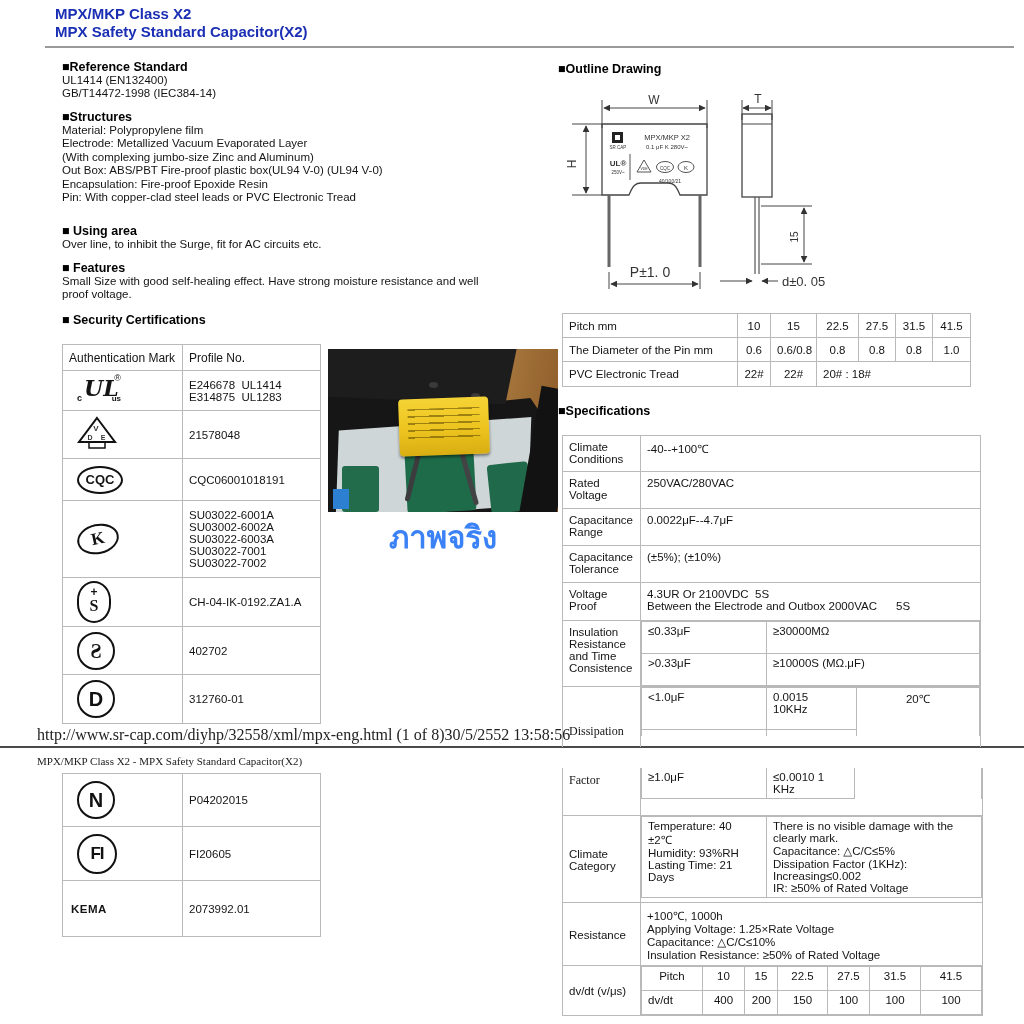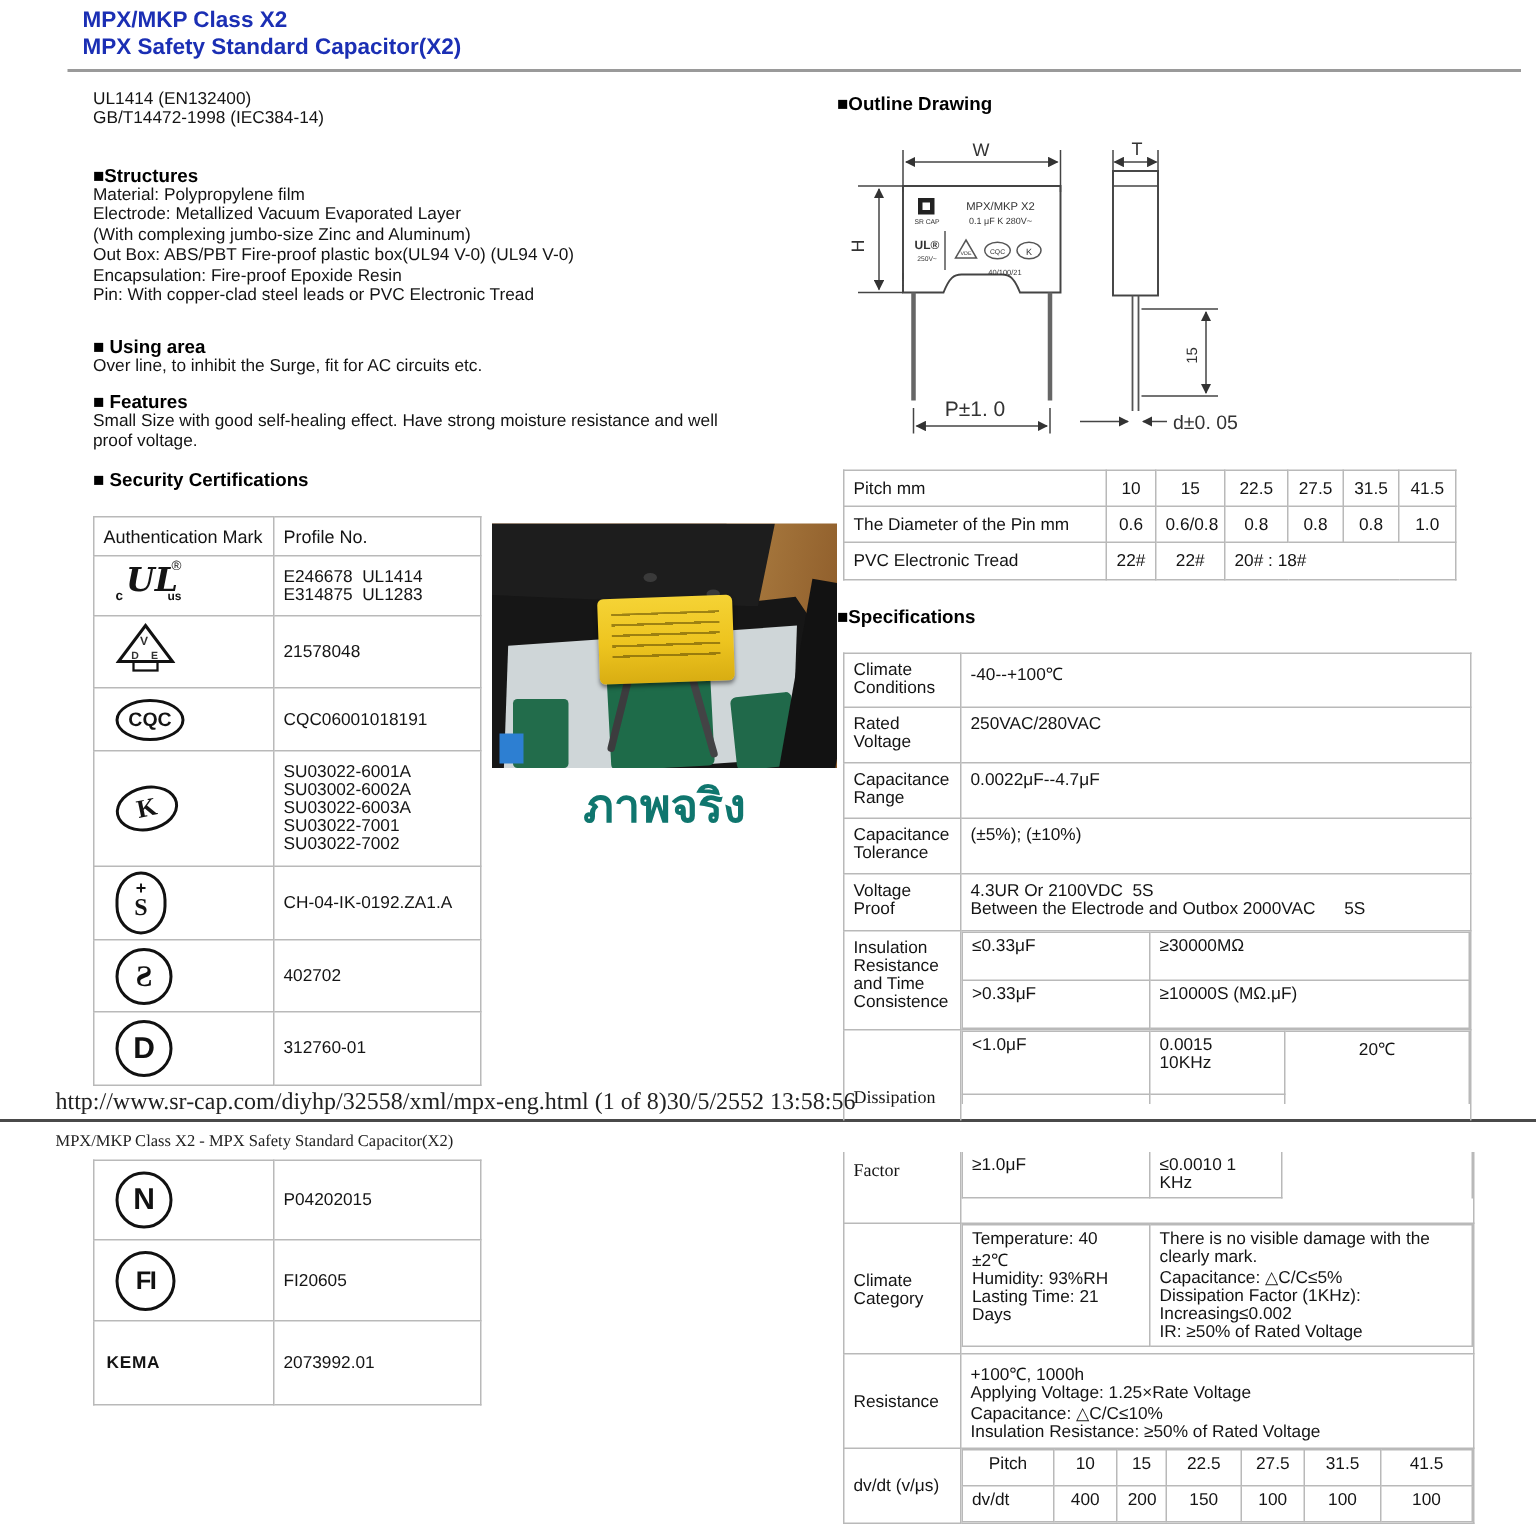--- a/index.html
+++ b/index.html
@@ -65,37 +65,38 @@
   .ph-cap-lines{position:absolute;left:10%;top:18%;width:80%;height:60%;
       background:repeating-linear-gradient(180deg,rgba(90,70,0,.55) 0 1.5px,transparent 1.5px 7px);}
   .ph-lead-l{position:absolute;left:36%;top:60%;width:5px;height:34%;background:#3c3c3e;border-radius:3px;
       transform:rotate(14deg);}
   .ph-lead-r{position:absolute;left:60%;top:60%;width:5px;height:36%;background:#434345;border-radius:3px;
       transform:rotate(-16deg);}
   .ph-blue{position:absolute;left:2%;top:86%;width:7%;height:12%;background:#2d7fd2;}
   .ph-screw1{position:absolute;left:44%;top:20%;width:9px;height:6px;background:#3a3a3a;border-radius:50%;}
   .ph-screw2{position:absolute;left:62%;top:27%;width:9px;height:6px;background:#3a3a3a;border-radius:50%;}
   #thai{position:absolute;left:328px;top:512px;width:230px;text-align:center;
-        font-size:31px;font-weight:bold;color:#0f766e;
+        font-size:31px;font-weight:bold;color:#3b82f6;
         font-family:"DejaVu Sans","Liberation Sans",sans-serif;}
 
   svg text{font-family:"Liberation Sans",sans-serif;fill:#333;}
 </style>
 </head>
 <body>
 
 <div id="page">
 
   <div class="abs h1" style="left:55px;top:5px;">
     <div>MPX/MKP Class X2</div>
     <div>MPX Safety Standard Capacitor(X2)</div>
   </div>
   <div class="rule"></div>
 
   <div class="abs" style="left:62px;top:60px;width:470px;">
+    <div class="sechead">■Reference Standard</div>
     <div class="body-text ml">UL1414 (EN132400)
 GB/T14472-1998 (IEC384-14)</div>
   </div>
 
   <div class="abs" style="left:62px;top:110px;width:470px;">
     <div class="sechead">■Structures</div>
     <div class="body-text ml">Material: Polypropylene film
 Electrode: Metallized Vacuum Evaporated Layer
 (With complexing jumbo-size Zinc and Aluminum)
 Out Box: ABS/PBT Fire-proof plastic box(UL94 V-0) (UL94 V-0)

